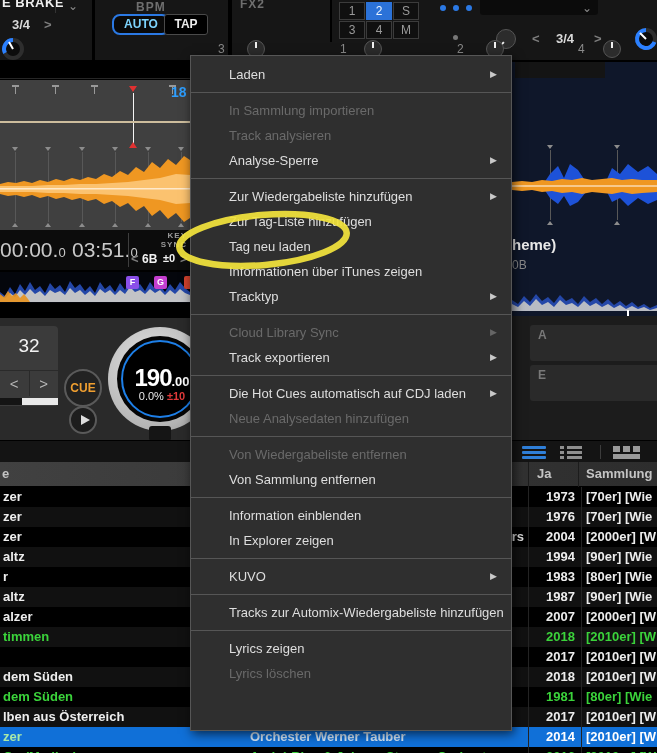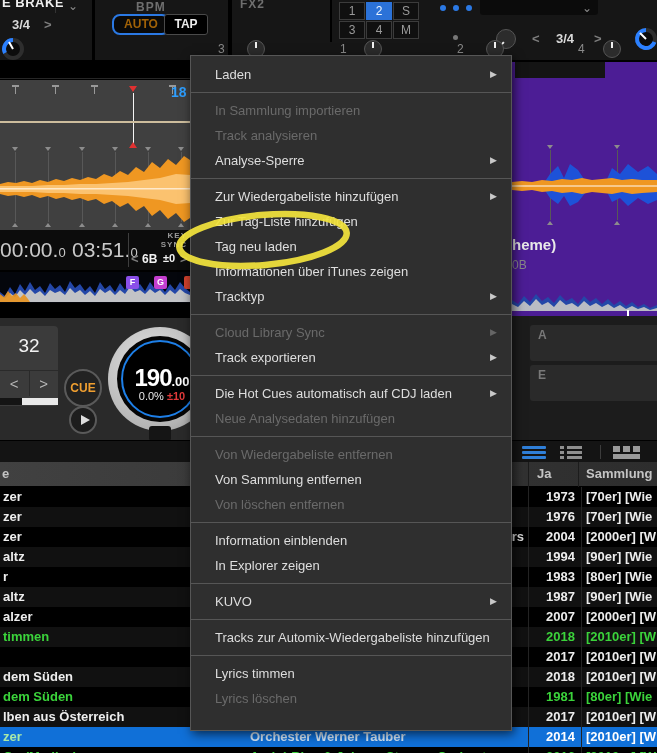--- a/index.html
+++ b/index.html
@@ -10,21 +10,21 @@
 
   
   .topbar{position:absolute;left:0;top:0;width:657px;height:60px;background:#161616;}
   .tb-div{position:absolute;top:0;height:60px;background:#000;}
   .fxname{position:absolute;left:2px;top:-5px;color:#efefef;font-weight:bold;font-size:13px;letter-spacing:.5px;}
   .chev{color:#8a8a8a;font-size:12px;}
   .beatlabel{color:#d8d8d8;font-size:13px;font-weight:bold;}
   .navarrow{color:#7d7d7d;font-size:13px;font-weight:bold;}
   .dimlabel{color:#6f6f6f;font-size:12px;font-weight:bold;letter-spacing:1px;}
   .btn-auto{position:absolute;left:112px;top:14px;width:58px;height:21px;border:2px solid #2b79e4;border-radius:8px;
-            background:#0a0a0a;color:#a16207;font-weight:bold;font-size:12px;text-align:center;line-height:17px;}
+            background:#0a0a0a;color:#7dd3fc;font-weight:bold;font-size:12px;text-align:center;line-height:17px;}
   .btn-tap{position:absolute;left:164px;top:14px;width:44px;height:21px;border:1px solid #4a4a4a;border-radius:3px;
            background:#000;color:#ececec;font-weight:bold;font-size:12px;text-align:center;line-height:19px;}
   .fxgrid{position:absolute;left:339px;top:2px;width:81px;height:39px;display:grid;
           grid-template-columns:26px 26px 26px;grid-template-rows:18px 18px;gap:1px;}
   .fxcell{background:#101010;border:1px solid #3c3c3c;color:#9a9a9a;font-size:12px;text-align:center;line-height:16px;}
   .fxcell.on{background:#2b72d8;border-color:#2b72d8;color:#eaf4ff;}
   .bluedot{position:absolute;width:6px;height:6px;border-radius:50%;background:#2b79e4;}
   .graydot{position:absolute;width:5px;height:5px;border-radius:50%;background:#777;}
   .fxselect{position:absolute;left:480px;top:0;width:118px;height:15px;background:#0b0b0b;border-radius:0 0 3px 3px;}
   .fxselect .chev{position:absolute;right:6px;top:1px;}
@@ -111,21 +111,21 @@
   .c-comment{left:581px;width:76px;padding-left:4px;border-left:1px solid #242424;top:0!important;padding-top:2px;height:20px;}
   .row.green, .row.green .c-artist{color:#3bd33b;}
   .row.selected{background:#1070d8;}
   .row.selected .c-title{color:#a9e9a9;}
   .row.selected .c-artist{color:#d4e6f7;}
   .row.selected .c-year,.row.selected .c-comment{color:#fff;}
 
   
   .menu{position:absolute;left:190px;top:55px;width:322px;height:676px;background:#2f2f2f;
         border:1px solid #565656;box-shadow:2px 3px 10px rgba(0,0,0,.65);padding-top:6px;z-index:40;}
-  .mi{height:25px;line-height:25px;padding-left:24px;color:#dedede;font-size:13px;position:relative;white-space:nowrap;}
+  .mi{height:25px;line-height:25px;padding-left:38px;color:#dedede;font-size:13px;position:relative;white-space:nowrap;}
   .mi.dis{color:#6a6a6a;}
   .mi .arrow{position:absolute;right:14px;top:0;font-size:9px;color:#c9c9c9;}
   .mi.dis .arrow{color:#666;}
   .msep{border-top:1px solid #565656;margin:5px 0;}
 
   .marker{position:absolute;left:172px;top:208px;z-index:60;pointer-events:none;}
 </style>
 </head>
 <body>
 
@@ -270,21 +270,21 @@
         <div class="jog-bpm"><span>190</span><small>.00</small></div>
         <div class="jog-sub">
           <span>0.0%</span>
           <span class="rng">±10</span>
         </div>
       </div>
     </div>
     <div class="jog-notch"></div>
   </div>
 
-  <div class="abs" style="left:512px;top:62px;width:145px;height:378px;background:#4c1d95;">
+  <div class="abs" style="left:512px;top:62px;width:145px;height:378px;background:#0f172a;">
     <div class="abs" style="left:3px;top:0;width:90px;height:16px;background:#141414;"></div>
     <div class="bl" style="left:38px;top:88px;height:70px;"></div>
     <div class="bl" style="left:105px;top:88px;height:70px;"></div>
     <svg class="abs" style="left:0;top:78px;" width="145" height="90">
       <polygon fill="#1d52d8" points="30,46 38,34 46,26 52,38 58,24 66,30 74,42 80,46 74,52 66,62 58,66 52,56 46,64 38,58"></polygon>
       <polygon fill="#1d52d8" points="92,46 100,28 108,34 116,24 126,32 136,26 145,34 145,60 136,64 126,58 116,66 108,58 100,62"></polygon>
       <path fill="#ef9722" d="M0,42 L10,41 20,42 30,40 40,41 50,39 60,40 70,38 80,40 90,39 100,38 110,40 120,39 130,40 145,40 L145,52 L130,53 120,54 110,52 100,54 90,53 80,52 70,54 60,52 50,53 40,51 30,52 20,50 10,51 0,50 Z"></path>
       <rect x="0" y="45.4" width="145" height="1.2" fill="#ffffff" opacity="0.8"></rect>
     </svg>
     <span class="rtitle" style="left:0;top:174px;">heme)</span>
@@ -432,30 +432,29 @@
     <div class="mi"><span>Tracktyp</span><span class="arrow">▶</span></div>
     <div class="msep"></div>
     <div class="mi dis"><span>Cloud Library Sync</span><span class="arrow">▶</span></div>
     <div class="mi"><span>Track exportieren</span><span class="arrow">▶</span></div>
     <div class="msep"></div>
     <div class="mi"><span>Die Hot Cues automatisch auf CDJ laden</span><span class="arrow">▶</span></div>
     <div class="mi dis"><span>Neue Analysedaten hinzufügen</span></div>
     <div class="msep"></div>
     <div class="mi dis"><span>Von Wiedergabeliste entfernen</span></div>
     <div class="mi"><span>Von Sammlung entfernen</span></div>
-    <div class="mi dis"><span>Von löschen entfernen</span></div>
     <div class="msep"></div>
     <div class="mi"><span>Information einblenden</span></div>
     <div class="mi"><span>In Explorer zeigen</span></div>
     <div class="msep"></div>
     <div class="mi"><span>KUVO</span><span class="arrow">▶</span></div>
     <div class="msep"></div>
     <div class="mi"><span>Tracks zur Automix-Wiedergabeliste hinzufügen</span></div>
     <div class="msep"></div>
-    <div class="mi"><span>Lyrics timmen</span></div>
+    <div class="mi"><span>Lyrics zeigen</span></div>
     <div class="mi dis"><span>Lyrics löschen</span></div>
   </div>
 
   <svg class="marker" width="182" height="64">
     <ellipse cx="91" cy="32" rx="84" ry="25" fill="none" stroke="#f2e33c" stroke-width="6.5" opacity="0.93" transform="rotate(-5 91 32)" stroke-linecap="round"></ellipse>
   </svg>
 
 </div>
 
 </body></html>

